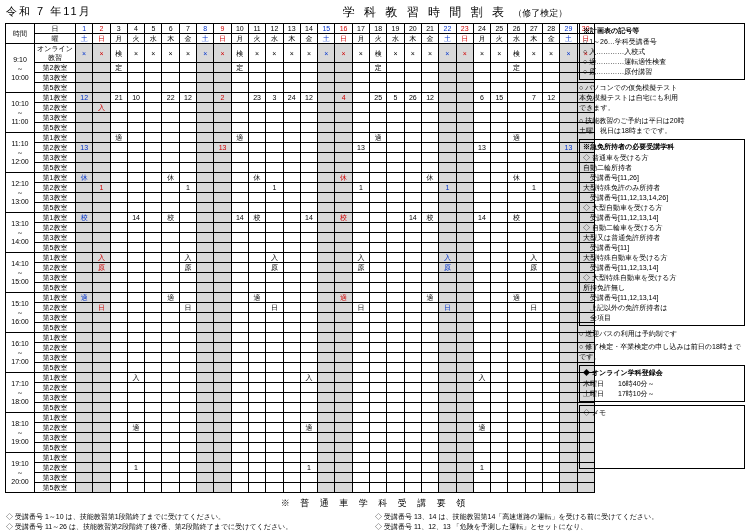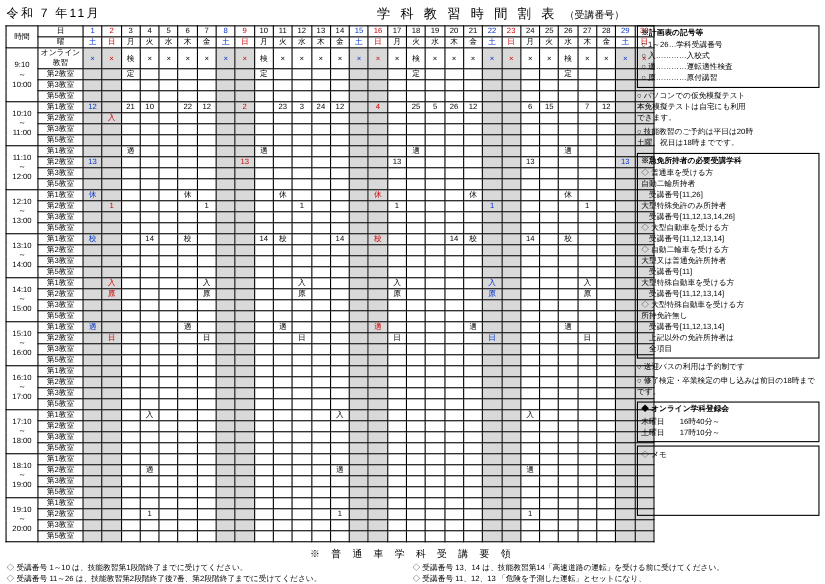--- a/index.html
+++ b/index.html
@@ -31,35 +31,35 @@
   .timecell{font-size:7px;line-height:8px;}
 
   
   .rbox{border:1px solid #000;font-size:7px;line-height:10px;padding:2px 3px;margin-bottom:3px;}
   .rbox .hd{font-weight:bold;margin-bottom:1px;}
   .rnote{font-size:7px;line-height:10px;margin:2px 0 3px 0;}
   .memo{border:1px solid #000;height:58px;font-size:7px;padding:2px 3px;}
 
   
   .foot{padding:2px 6px 0 6px;}
-  .foot .ftitle{text-align:center;font-size:9px;letter-spacing:4px;margin:2px 0 2px 0;font-family:Liberation Serif, serif;}
+  .foot .ftitle{text-align:center;font-size:9px;letter-spacing:4px;margin:2px 0 2px 0;}
   .foot .cols{display:flex;font-size:7px;line-height:10px;}
   .foot .col{width:50%;padding-right:6px;}
   .foot .col div{white-space:nowrap;}
 </style>
 </head>
 <body>
 
 <div class="page">
 
   <div class="hdr">
     <div class="ym">令和 7 年11月</div>
     <div class="ttl">
       <span>学 科 教 習 時 間 割 表</span>
-      <span class="sub">（受講番号）</span>
+      <span class="sub">（修了検定）</span>
     </div>
   </div>
 
   <div class="body">
     <div class="left">
       <table class="grid">
         <thead>
           <tr>
             <th class="c-time" rowspan="2">時間</th>
             <th class="c-room">日</th>

